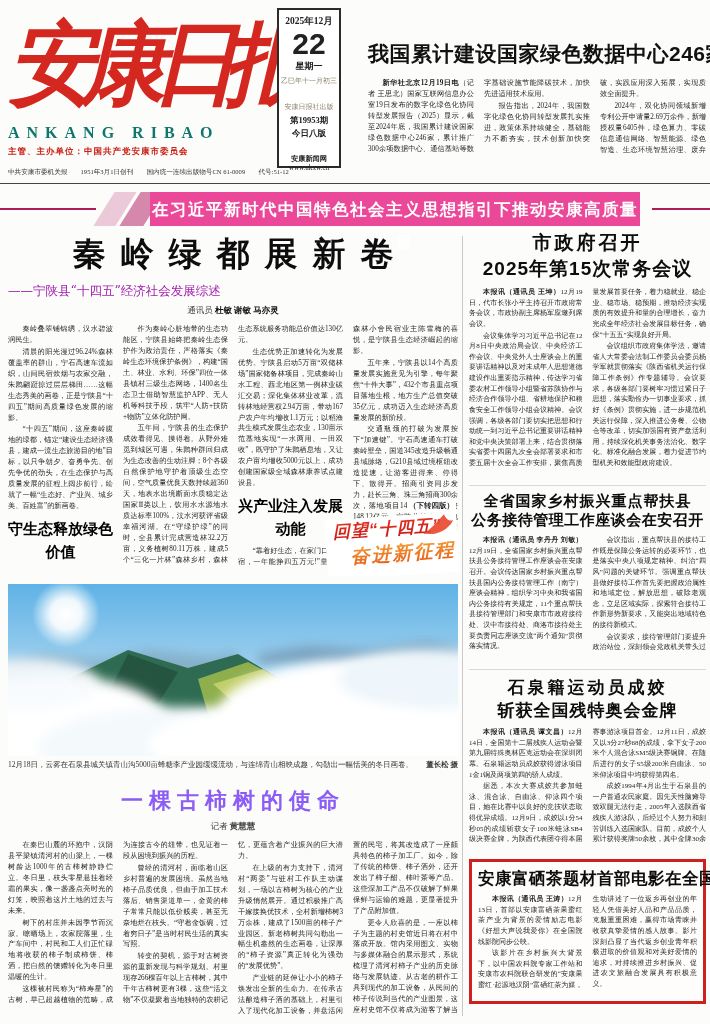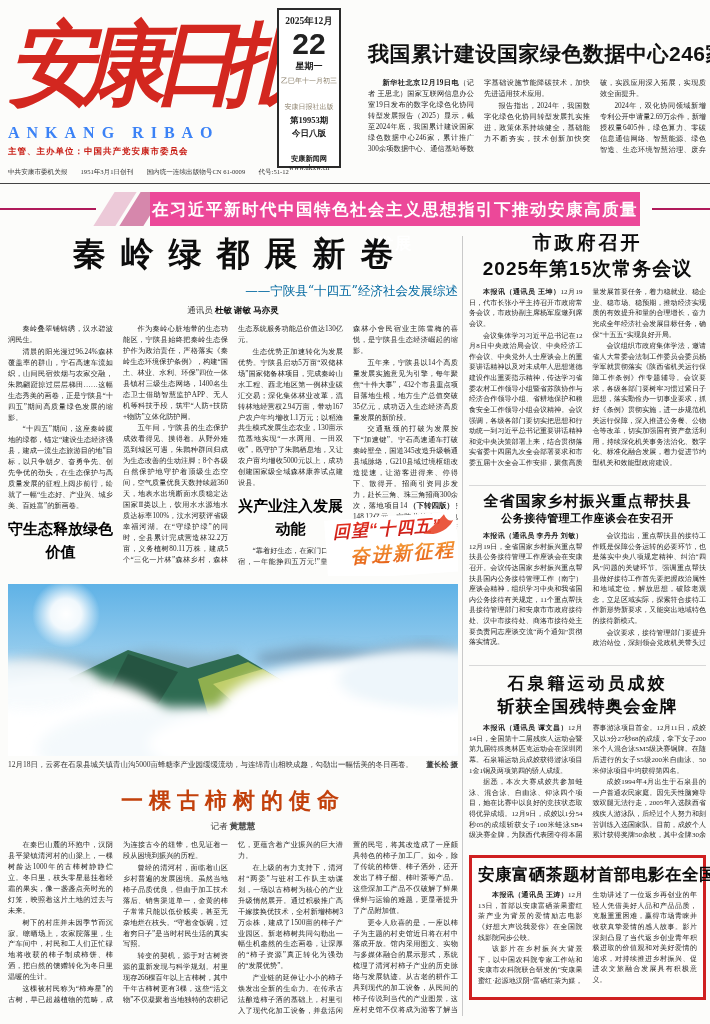--- a/index.html
+++ b/index.html
@@ -2,21 +2,21 @@
 <html><head>
 <meta charset="utf-8">
 <style>
   html,body{margin:0;padding:0;background:#d8d8d8;}
   .page{position:relative;width:710px;height:1024px;margin:0 auto;background:#fcfcfa;overflow:hidden;
         font-family:"Liberation Serif","DejaVu Serif",serif;color:#222;}
   
   .masthead{position:absolute;left:8px;top:4px;width:262px;text-align:left;}
   .mast-title{font-family:"DejaVu Serif",serif;font-style:italic;font-weight:bold;color:#d3271f;
               font-size:86px;line-height:118px;letter-spacing:-14px;transform:scaleY(1.05);white-space:nowrap;}
-  .mast-latin{color:#3b82f6;font-weight:bold;font-size:16px;letter-spacing:7px;margin-top:2px;
+  .mast-latin{color:#0f766e;font-weight:bold;font-size:16px;letter-spacing:7px;margin-top:2px;
               font-family:"Liberation Serif",serif;}
   .mast-super{color:#c92018;font-weight:bold;font-size:8.5px;letter-spacing:1px;margin-top:4px;}
   .mast-pub{position:absolute;left:8px;top:168px;width:450px;text-align:left;font-size:6.6px;color:#333;white-space:nowrap;}
   .date-box{position:absolute;left:277px;top:8px;width:64px;height:160px;border:2px solid #2b2b2b;
             background:#fff;text-align:center;padding-top:5px;box-sizing:border-box;}
   .db-month{font-size:9.5px;font-weight:bold;}
   .db-day{font-size:30px;font-weight:bold;line-height:32px;font-family:"Liberation Sans",sans-serif;}
   .db-week{font-size:9px;font-weight:bold;}
   .db-lunar{font-size:7px;color:#8a7f6a;margin-top:3px;}
   .db-pubr{font-size:7px;color:#8a7f6a;margin-top:16px;}
@@ -44,48 +44,48 @@
   .right-col{position:absolute;left:469px;top:230px;width:237px;}
   .body-text{column-gap:10px;column-fill:auto;text-align:justify;font-size:7.2px;line-height:1.52;
              overflow:hidden;color:#1f1f1f;}
   .body-text p{margin:0 0 1px;text-indent:2em;}
   .lead{font-weight:bold;}
   .subhead{font-family:"Liberation Sans",sans-serif;font-weight:bold;font-size:15px;text-align:center;
            text-indent:0 !important;margin:6px 0 5px !important;color:#000;}
   
   .main-headline{font-family:"Liberation Sans","DejaVu Sans",sans-serif;font-weight:bold;font-size:33px;
                  letter-spacing:15px;text-align:center;color:#0d0d0d;white-space:nowrap;padding-left:15px;}
-  .main-sub{text-align:right;font-size:12.5px;margin-top:6px;color:#0369a1;font-family:"DejaVu Serif",serif;}
+  .main-sub{text-align:left;font-size:12.5px;margin-top:6px;color:#a21caf;font-family:"DejaVu Serif",serif;}
   .main-byline{text-align:center;font-size:8.5px;margin:5px 0 7px;color:#444;}
   .main-byline b{color:#111;}
   .main-body{position:relative;height:252px;column-count:4;}
   .jump-note{position:absolute;right:2px;bottom:64px;background:#fff;font-weight:bold;font-size:7.5px;padding:1px 2px;}
   .jump-graphic{position:absolute;right:0;bottom:0;width:132px;height:60px;background:#fff;
                 transform:rotate(-4deg);font-family:"Liberation Sans",sans-serif;font-weight:bold;}
   .jg-flame{position:absolute;right:2px;top:0;}
   .jg1{font-size:17px;font-style:italic;letter-spacing:1px;background:linear-gradient(180deg,#e93522,#c01313);
        -webkit-background-clip:text;background-clip:text;color:transparent;margin-left:8px;}
   .jg2{font-size:19px;font-style:italic;letter-spacing:2px;background:linear-gradient(180deg,#f6a43b,#e35312);
        -webkit-background-clip:text;background-clip:text;color:transparent;margin-left:24px;margin-top:-2px;}
   
   .photo-wrap{margin-top:8px;width:450px;height:172px;overflow:hidden;}
   .photo-caption{font-size:7.5px;color:#333;margin-top:4px;display:flex;justify-content:space-between;}
   .photo-caption .credit{font-weight:bold;white-space:nowrap;margin-left:10px;}
   
   .feat-headline{font-family:"Liberation Sans",sans-serif;font-weight:bold;font-size:22px;letter-spacing:6px;
-                 text-align:center;margin-top:16px;color:#c2410c;}
+                 text-align:center;margin-top:16px;color:#8b5cf6;}
   .feat-byline{text-align:center;font-size:8.5px;margin:5px 0 7px;color:#444;}
   .feat-body{height:182px;column-count:4;}
   
   .r-title{font-family:"Liberation Sans","DejaVu Sans",sans-serif;font-weight:bold;text-align:center;color:#0d0d0d;}
   .r-title .l1{display:block;}
   .st1 .l1{font-size:19px;letter-spacing:3px;}
   .st1 .l2{font-size:19px;letter-spacing:1px;}
   .st2 .l1{font-size:15px;letter-spacing:1px;}
-  .st2 .l2{font-size:11px;letter-spacing:0.5px;}
+  .st2 .l2{font-size:15px;letter-spacing:0.5px;}
   .st3 .l1{font-size:17px;letter-spacing:3px;}
   .st3 .l2{font-size:17px;letter-spacing:1px;}
   .r-body{column-count:2;margin-top:5px;font-size:7px;}
   .rb1{height:192px;}
   .rb2{height:128px;}
   .rb3{height:124px;}
   .r-sep{height:1px;background:#d8d8d8;margin:6px 0;}
   .boxed{border:3px solid #cf2020;background:#fffdfb;margin-top:8px;padding:6px 6px 5px;box-sizing:border-box;}
   .boxed-title{font-family:"Liberation Sans",sans-serif;font-weight:bold;font-size:16.5px;text-align:center;
                letter-spacing:0.5px;color:#0d0d0d;white-space:nowrap;}

